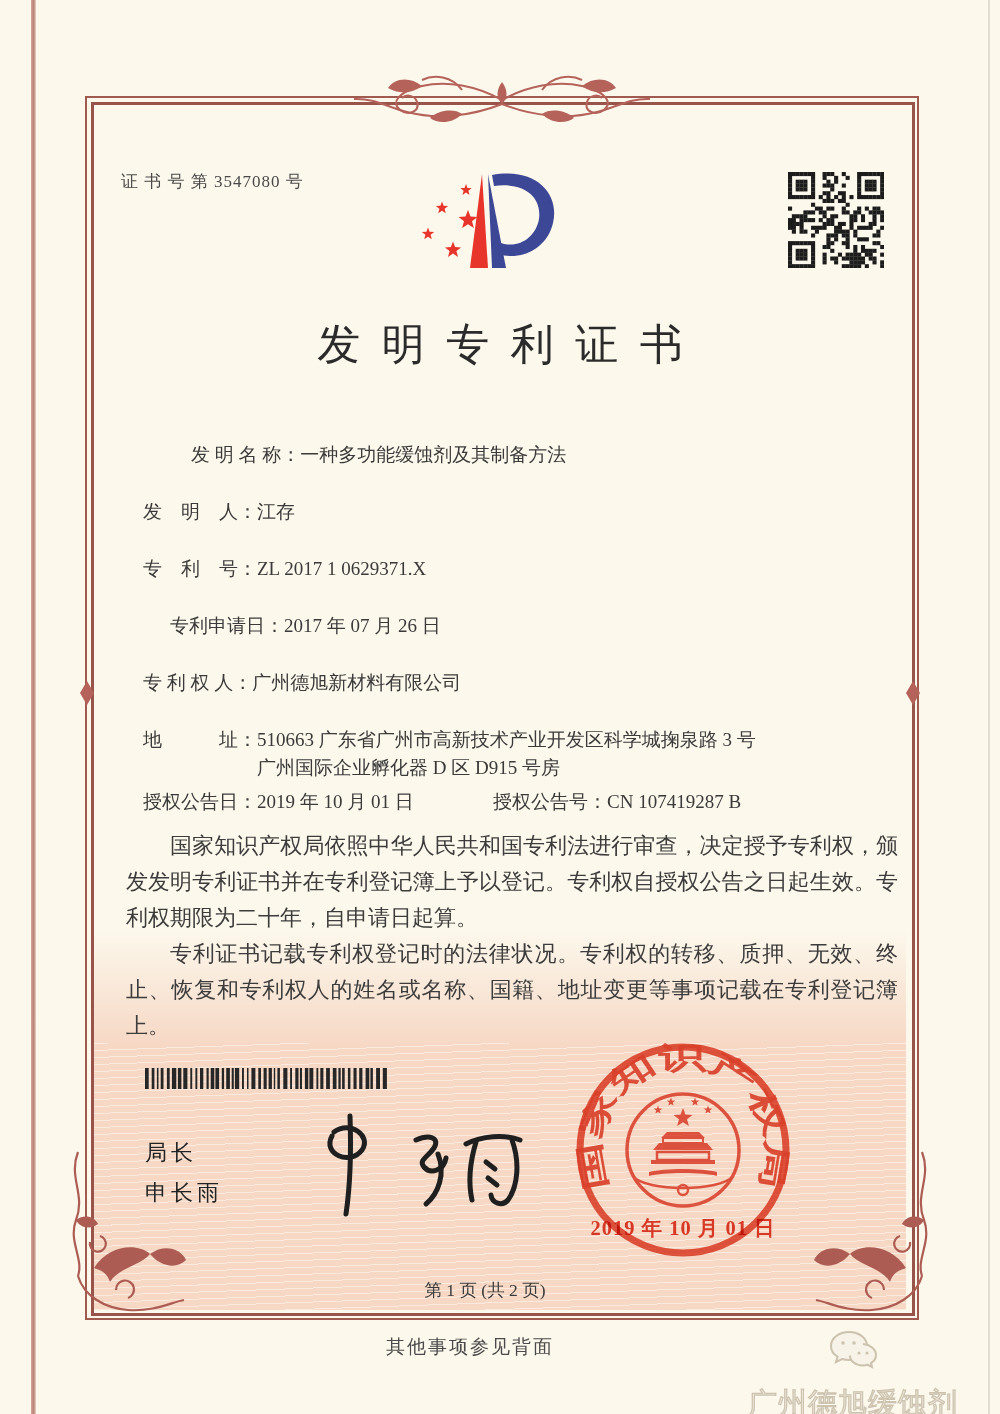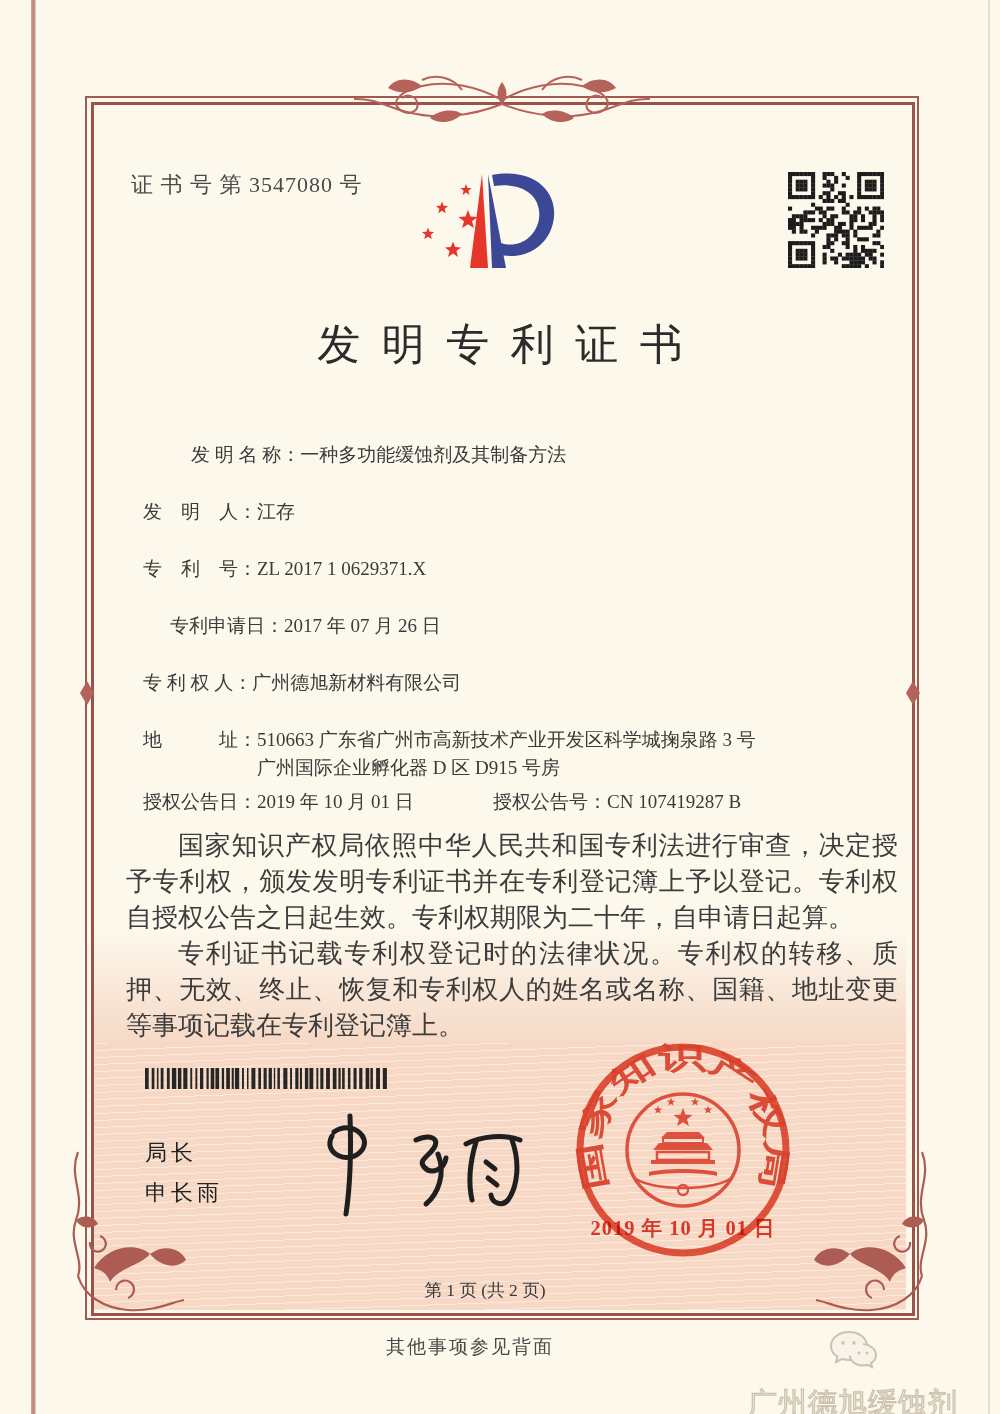--- a/index.html
+++ b/index.html
@@ -10,29 +10,29 @@
   .edge-left{left:31px;top:0;width:5px;height:1414px;background:linear-gradient(90deg,#c98a80,#a05a50 55%,#e8c8bd);opacity:.75;}
   .edge-right{left:988px;top:0;width:2px;height:1414px;background:#e3ded2;}
   
   .frame-outer{left:85px;top:96px;width:830px;height:1220px;border:2px solid #a15a50;}
   .frame-inner{left:91px;top:102px;width:818px;height:1208px;border:3px solid #98544b;}
   
   .band-fade{left:94px;top:930px;width:812px;height:115px;background:linear-gradient(180deg,rgba(246,216,197,0),rgba(246,216,197,1));}
   .band-solid{left:94px;top:1043px;width:812px;height:267px;background:
       repeating-linear-gradient(178deg,rgba(255,255,255,.45) 0 1px,rgba(0,0,0,0) 1px 7px),
       #f6d8c5;}
-  .cert-number{left:131px;top:170px;font-size:22px;color:#4a4a4a;letter-spacing:1px;}
+  .cert-number{left:121px;top:170px;font-size:17px;color:#4a4a4a;letter-spacing:1px;}
   .title{left:90px;top:316px;width:820px;text-align:center;font-size:43px;color:#2b2b2b;
          letter-spacing:.5em;text-indent:.5em;font-weight:500;}
   .f-row{left:143px;display:flex;align-items:flex-start;font-size:19px;line-height:28px;color:#3a3a3a;}
   .f-label{white-space:pre;flex:0 0 auto;}
   .f-value{flex:0 1 auto;}
   .f-value.addr{width:502px;}
   .f-value.grant-date{width:236px;}
-  .body-text{left:126px;top:828px;width:772px;font-size:26px;line-height:36px;color:#3c3c3c;text-align:justify;}
+  .body-text{left:126px;top:828px;width:772px;font-size:22px;line-height:36px;color:#3c3c3c;text-align:justify;}
   .body-text p{margin:0;text-indent:2em;}
   .bureau{left:145px;font-size:22px;color:#222;font-family:"Liberation Sans","DejaVu Sans",sans-serif;letter-spacing:4px;}
   .seal-date{left:583px;top:1214px;width:200px;text-align:center;font-size:20.5px;font-weight:bold;
              color:#df4130;letter-spacing:1px;mix-blend-mode:multiply;}
   .page-indicator{left:70px;top:1278px;width:830px;text-align:center;font-size:17.5px;color:#3a3a3a;}
   .back-note{left:55px;top:1334px;width:830px;text-align:center;font-size:19px;color:#4a4a4a;letter-spacing:2px;}
   .watermark{right:42px;top:1328px;display:flex;align-items:center;gap:14px;flex-direction:column;}
   .watermark-text{font-size:29px;font-family:"Liberation Sans","DejaVu Sans",sans-serif;
       color:#efe9da;-webkit-text-stroke:1.2px #ccc2ae;letter-spacing:1px;text-shadow:1px 1px 0 #fff;}
   .seal-svg{mix-blend-mode:multiply;}

